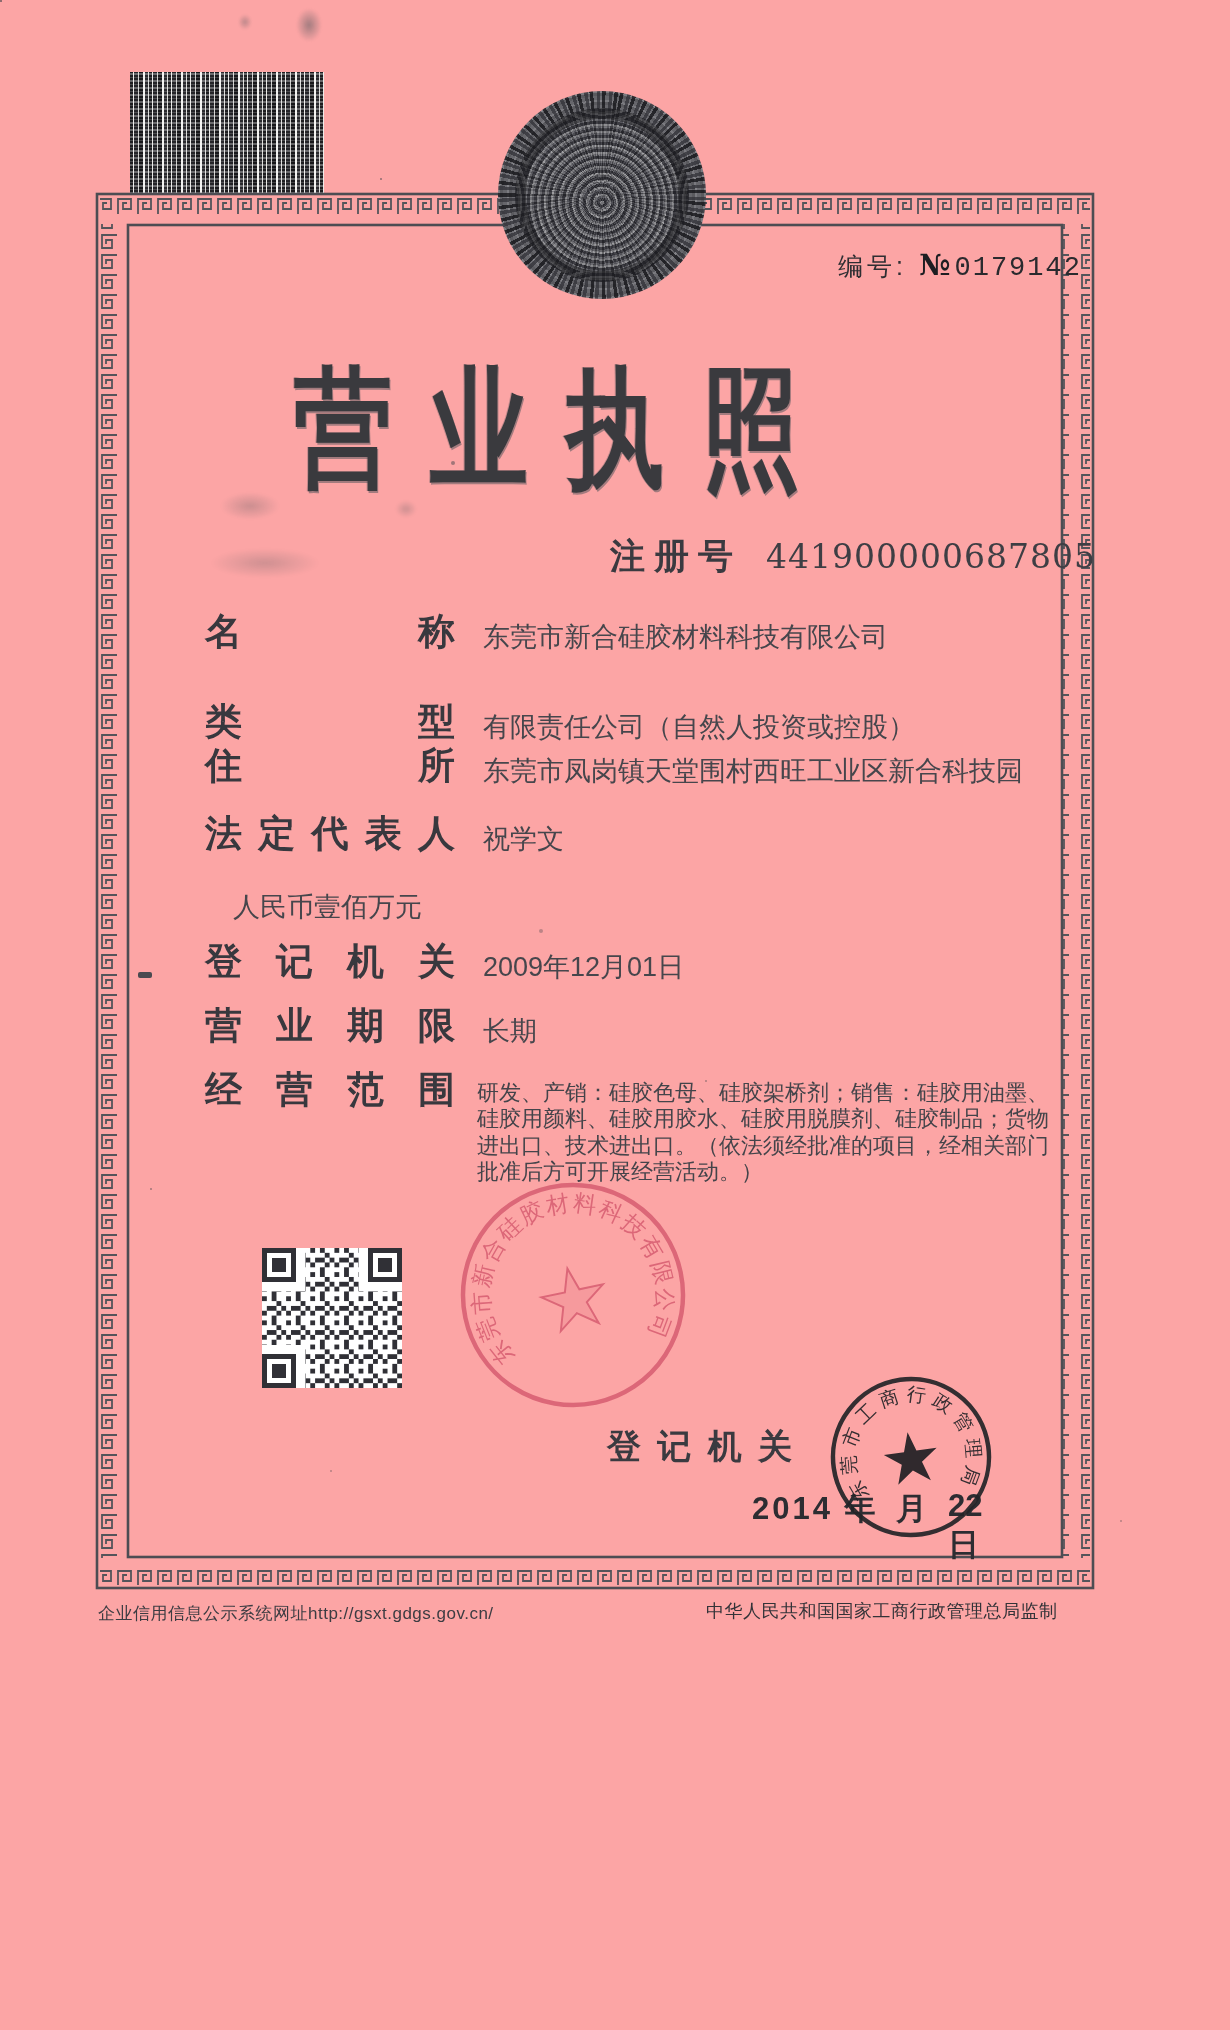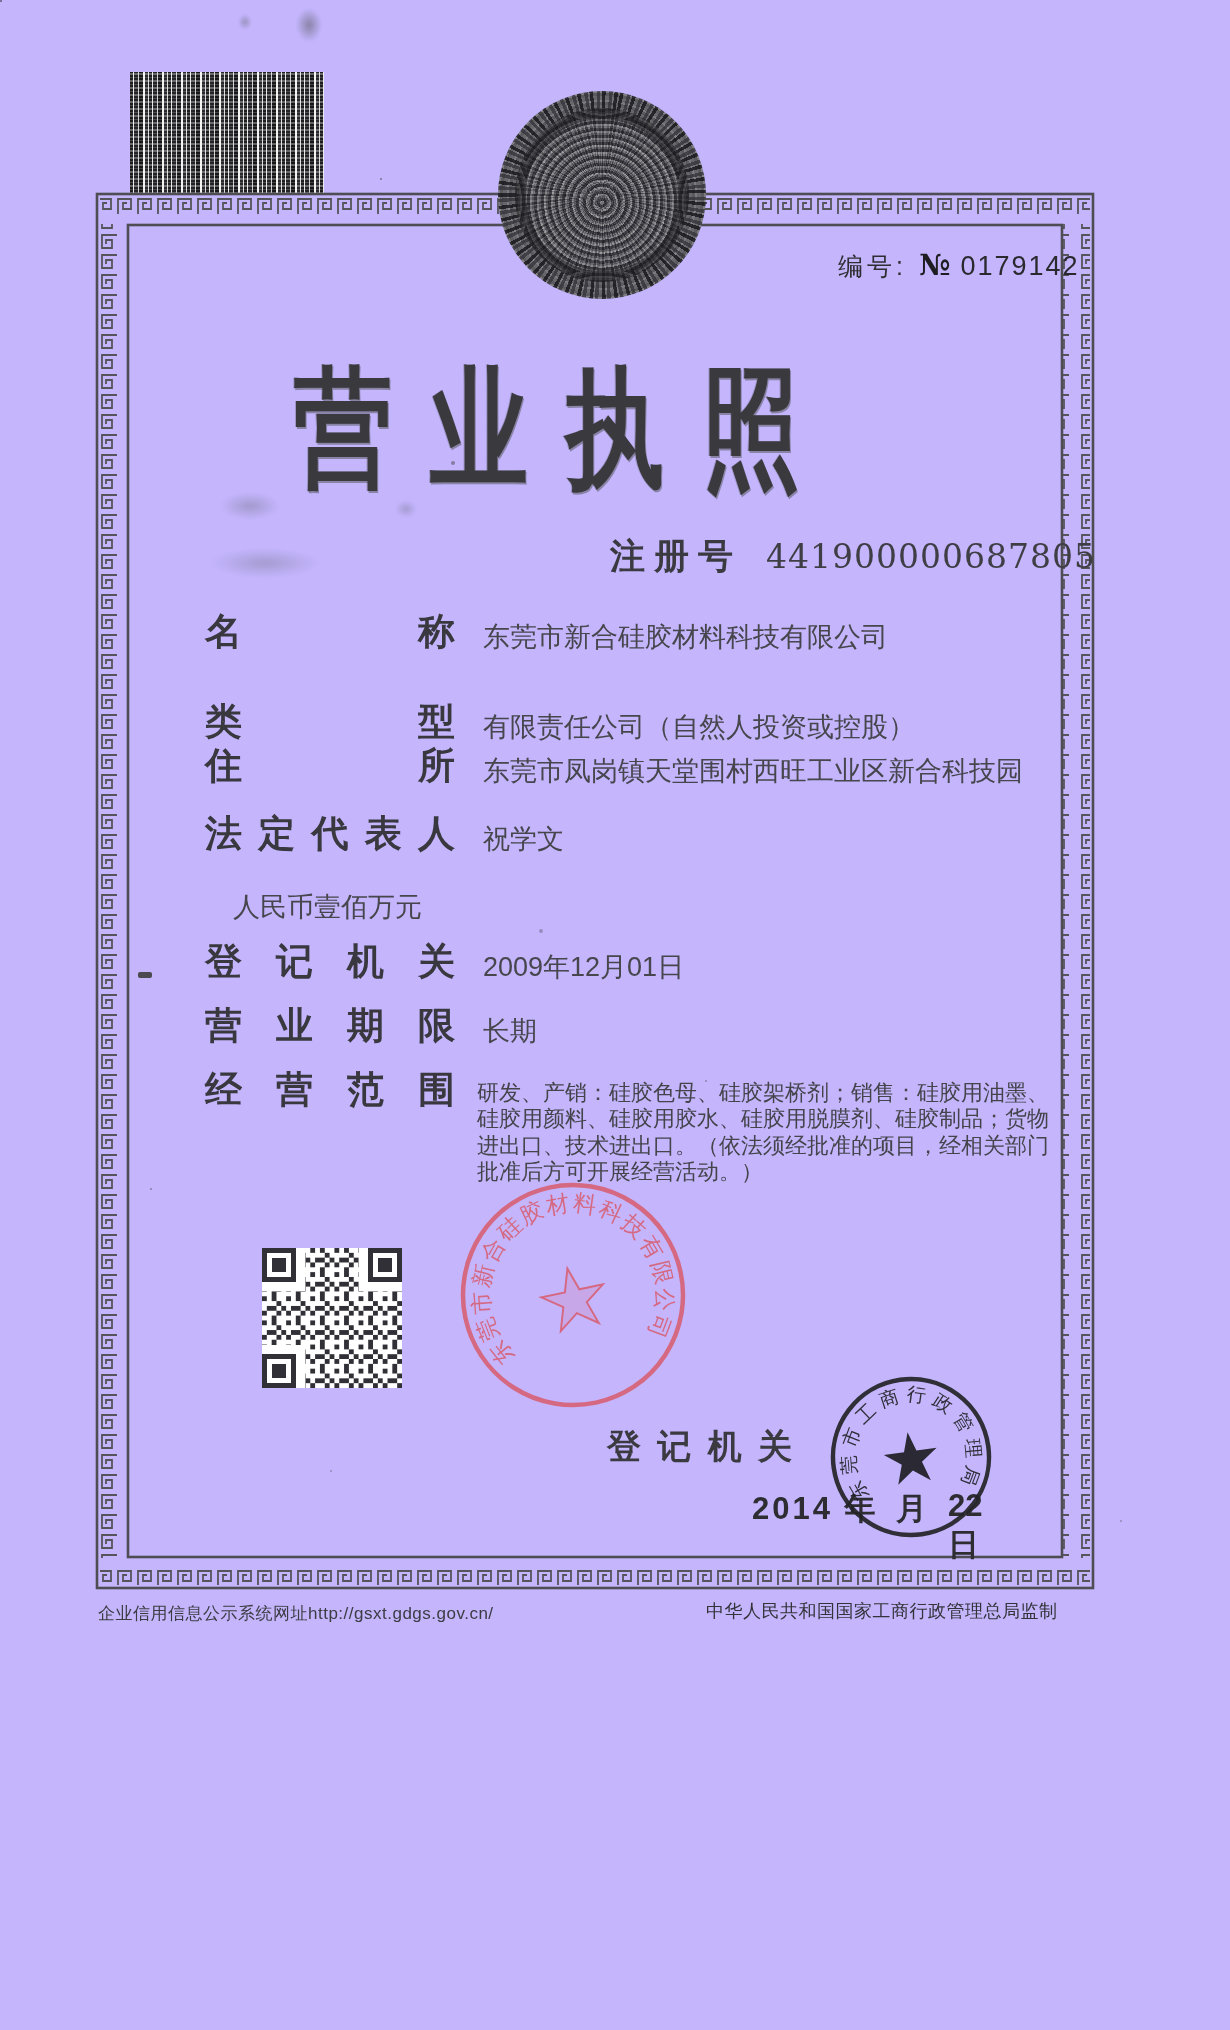--- a/index.html
+++ b/index.html
@@ -1,16 +1,16 @@
 <!DOCTYPE html>
 <html><head>
 <meta charset="utf-8">
 <style>
   html,body{margin:0;padding:0;background:#ffffff;}
-  .page{position:relative;width:1230px;height:2030px;background:#c4b5fd;overflow:hidden;
+  .page{position:relative;width:1230px;height:2030px;background:#fca5a5;overflow:hidden;
         font-family:"Liberation Sans",sans-serif;color:#3b3b40;}
 
   
   .barcode{position:absolute;left:130px;top:72px;width:194px;height:122px;
     background:
       repeating-linear-gradient(0deg, rgba(255,255,255,0.32) 0 2px, rgba(0,0,0,0) 2px 4px, rgba(255,255,255,0.18) 4px 5px, rgba(0,0,0,0) 5px 7px),
       repeating-linear-gradient(90deg, #1d1d20 0 3px, #e9e9e7 3px 4px, #242428 4px 8px, #cfcfcd 8px 9px, #17171a 9px 13px, #f1f1ef 13px 15px, #2a2a2e 15px 18px, #dcdcda 18px 19px);
     filter:blur(0.4px);}
   .emblem{position:absolute;left:498px;top:91px;width:208px;height:208px;border-radius:50%;z-index:3;
     background:
@@ -21,21 +21,21 @@
     border:11px solid rgba(25,25,30,0.55);
     background:repeating-radial-gradient(circle at 50% 55%, rgba(235,235,235,0.30) 0 2px, rgba(40,40,46,0.55) 2px 5px, rgba(120,120,126,0.35) 5px 7px);}
 
   
   .frame{position:absolute;left:95px;top:192px;z-index:1;}
 
   
   .serial{position:absolute;left:838px;top:248px;display:flex;align-items:baseline;z-index:4;}
   .serial .s-label{font-size:25px;letter-spacing:4px;color:#2e2e32;}
   .serial .s-sym{font-size:29px;font-weight:bold;font-family:"DejaVu Serif",serif;margin-left:12px;color:#1e1e22;}
-  .serial .s-num{font-size:27px;font-family:Liberation Sans, sans-serif;margin-left:10px;letter-spacing:2px;color:#2a2a2e;}
+  .serial .s-num{font-size:27px;font-family:Liberation Mono, monospace;margin-left:4px;letter-spacing:2px;color:#2a2a2e;}
 
   .title{position:absolute;left:294px;top:344px;font-size:98px;font-weight:bold;letter-spacing:38px;
     color:#3a3a3e;transform:scaleY(1.32);transform-origin:0 0;white-space:nowrap;z-index:4;
     text-shadow:1px 1px 0 rgba(90,90,94,0.55), -1px 0 0 rgba(90,90,94,0.35);}
 
   .regno{position:absolute;left:610px;top:533px;display:flex;align-items:baseline;z-index:4;text-align:center;}
   .regno .r-label{font-size:35px;font-weight:600;letter-spacing:9px;color:#3a3a40;}
   .regno .r-num{font-size:33px;font-family:"DejaVu Serif",serif;margin-left:24px;letter-spacing:1px;color:#3e3e44;}
 
   

